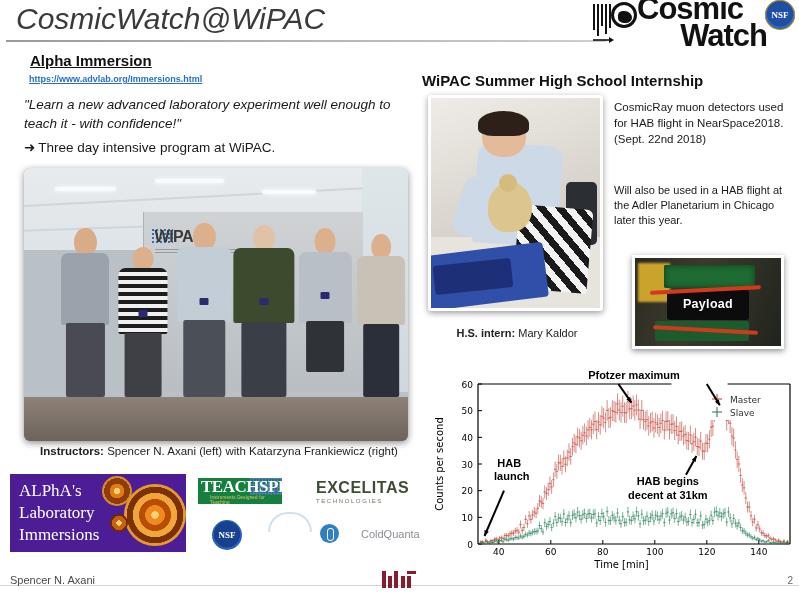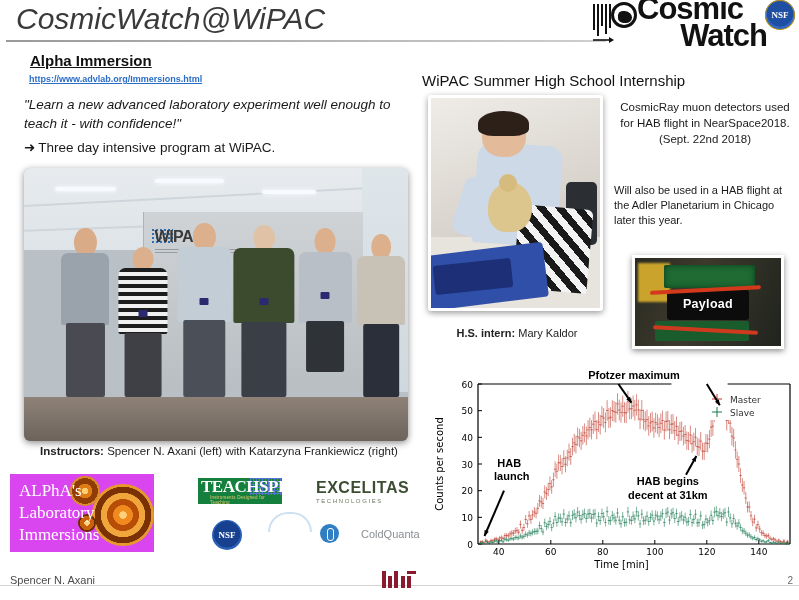--- a/index.html
+++ b/index.html
@@ -105,22 +105,22 @@
   .p-legs{position:absolute;left:50%;transform:translateX(-50%);border-radius:2px;}
   .p-dev{position:absolute;left:50%;transform:translateX(-50%);width:9px;height:7px;background:#2b2a70;border-radius:1px;}
   .cap-instructors{
     position:absolute;left:24px;top:444px;width:390px;text-align:center;
     font-size:11.5px;line-height:1.35;color:#222;
   }
   .cap-instructors b{font-weight:bold;}
 
   
   .alpha-logo{
-    position:absolute;left:10px;top:474px;width:144px;height:78px;
-    background:#d946ef;overflow:hidden;
+    position:absolute;left:10px;top:474px;width:176px;height:78px;
+    background:#4c1d95;overflow:hidden;
   }
   .alpha-logo .txt{
     position:absolute;left:9px;top:6px;
     font-family:"Liberation Serif", serif;color:#fff;font-size:17px;line-height:1.28;
   }
   .alpha-rings{position:absolute;right:-8px;top:-4px;width:96px;height:86px;}
   .ring{position:absolute;border-radius:50%;}
   .teachspin{
     position:absolute;left:198px;top:478px;width:84px;height:26px;
     background:#15803d;overflow:hidden;
@@ -154,21 +154,21 @@
     border:2px solid #cfe0f0;border-bottom:none;border-radius:22px 22px 0 0;}
   .coldquanta{position:absolute;left:320px;top:524px;display:flex;align-items:center;gap:22px;}
   .cq-mark{width:19px;height:19px;border-radius:50%;background:#2f7fc2;position:relative;}
   .cq-mark::after{content:"";position:absolute;left:7px;top:4px;width:5px;height:11px;
     border:1.6px solid #fff;border-radius:3px;}
   .cq-txt{font-size:11px;color:#8a8f94;}
 
   
   .wipac-h{
     position:absolute;left:422px;top:72px;
-    font-size:15px;font-weight:normal;color:#111;
+    font-size:15px;font-weight:bold;color:#111;
   }
   .intern-photo{
     position:absolute;left:428px;top:95px;width:175px;height:216px;
     background:#cfc9c2;border:3px solid #fff;box-sizing:border-box;
     box-shadow:0 2px 6px rgba(0,0,0,.4);border-radius:3px;overflow:hidden;
   }
   .ip-bg{position:absolute;inset:0;background:linear-gradient(160deg,#efece7,#d7d2cb 55%,#b9b4ad);}
   .ip-table{position:absolute;left:0;bottom:0;width:100%;height:34%;background:#e7e3dd;}
   .ip-blue{position:absolute;left:-4%;bottom:2%;width:72%;height:26%;background:#2f4fa8;border-radius:4px;transform:rotate(-7deg);}
   .ip-blue2{position:absolute;left:2%;bottom:8%;width:46%;height:14%;background:#1c2f77;border-radius:3px;transform:rotate(-6deg);}
@@ -182,21 +182,21 @@
     background:repeating-linear-gradient(45deg,#1a1a1a 0 7px,#f2f2f2 7px 14px);transform:rotate(5deg);}
   .ip-chair{position:absolute;right:2%;top:40%;width:18%;height:30%;background:#2b2f33;border-radius:5px;}
   .cap-intern{
     position:absolute;left:428px;top:327px;width:178px;text-align:center;
     font-size:11px;color:#222;
   }
   .cap-intern b{font-weight:bold;text-align:center;}
 
   .rtext1{
     position:absolute;left:614px;top:100px;width:182px;
-    font-size:11.5px;line-height:1.37;color:#1a1a1a;text-align:center;
+    font-size:11.5px;line-height:1.37;color:#1a1a1a;
   }
   .rtext2{
     position:absolute;left:614px;top:183px;width:182px;
     font-size:11px;line-height:1.37;color:#1a1a1a;
   }
   .payload-photo{
     position:absolute;left:632px;top:255px;width:152px;height:94px;
     border:3px solid #fff;box-sizing:border-box;background:#1d2a1f;
     box-shadow:0 2px 6px rgba(0,0,0,.45);overflow:hidden;
   }

